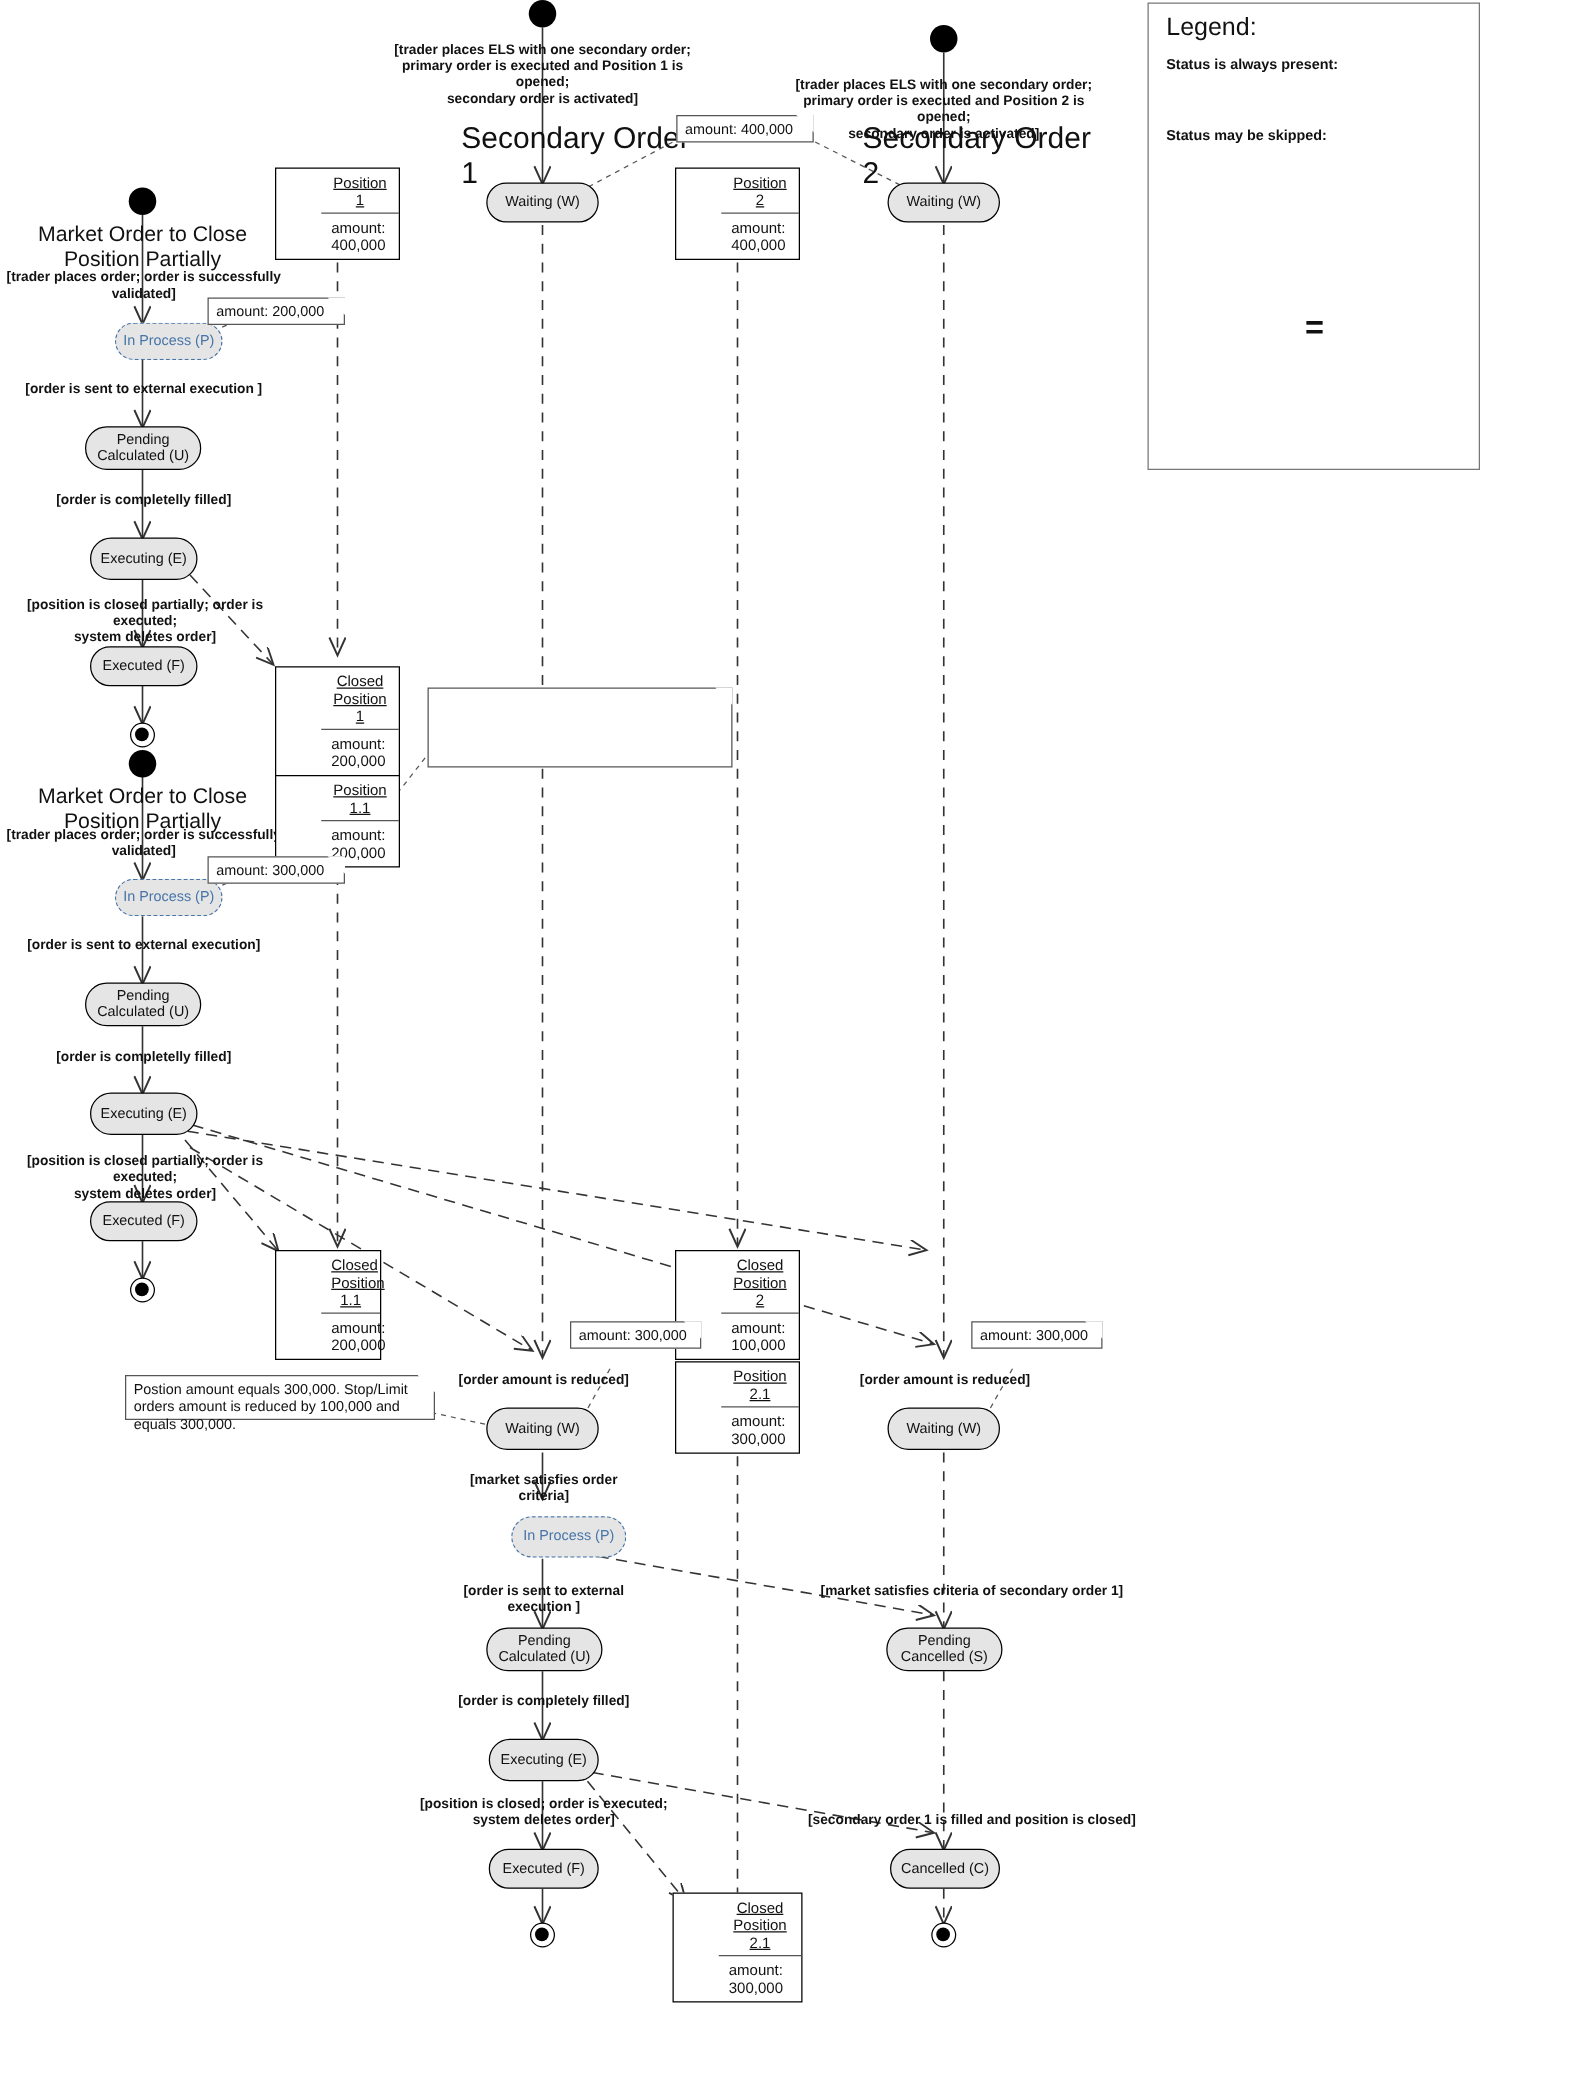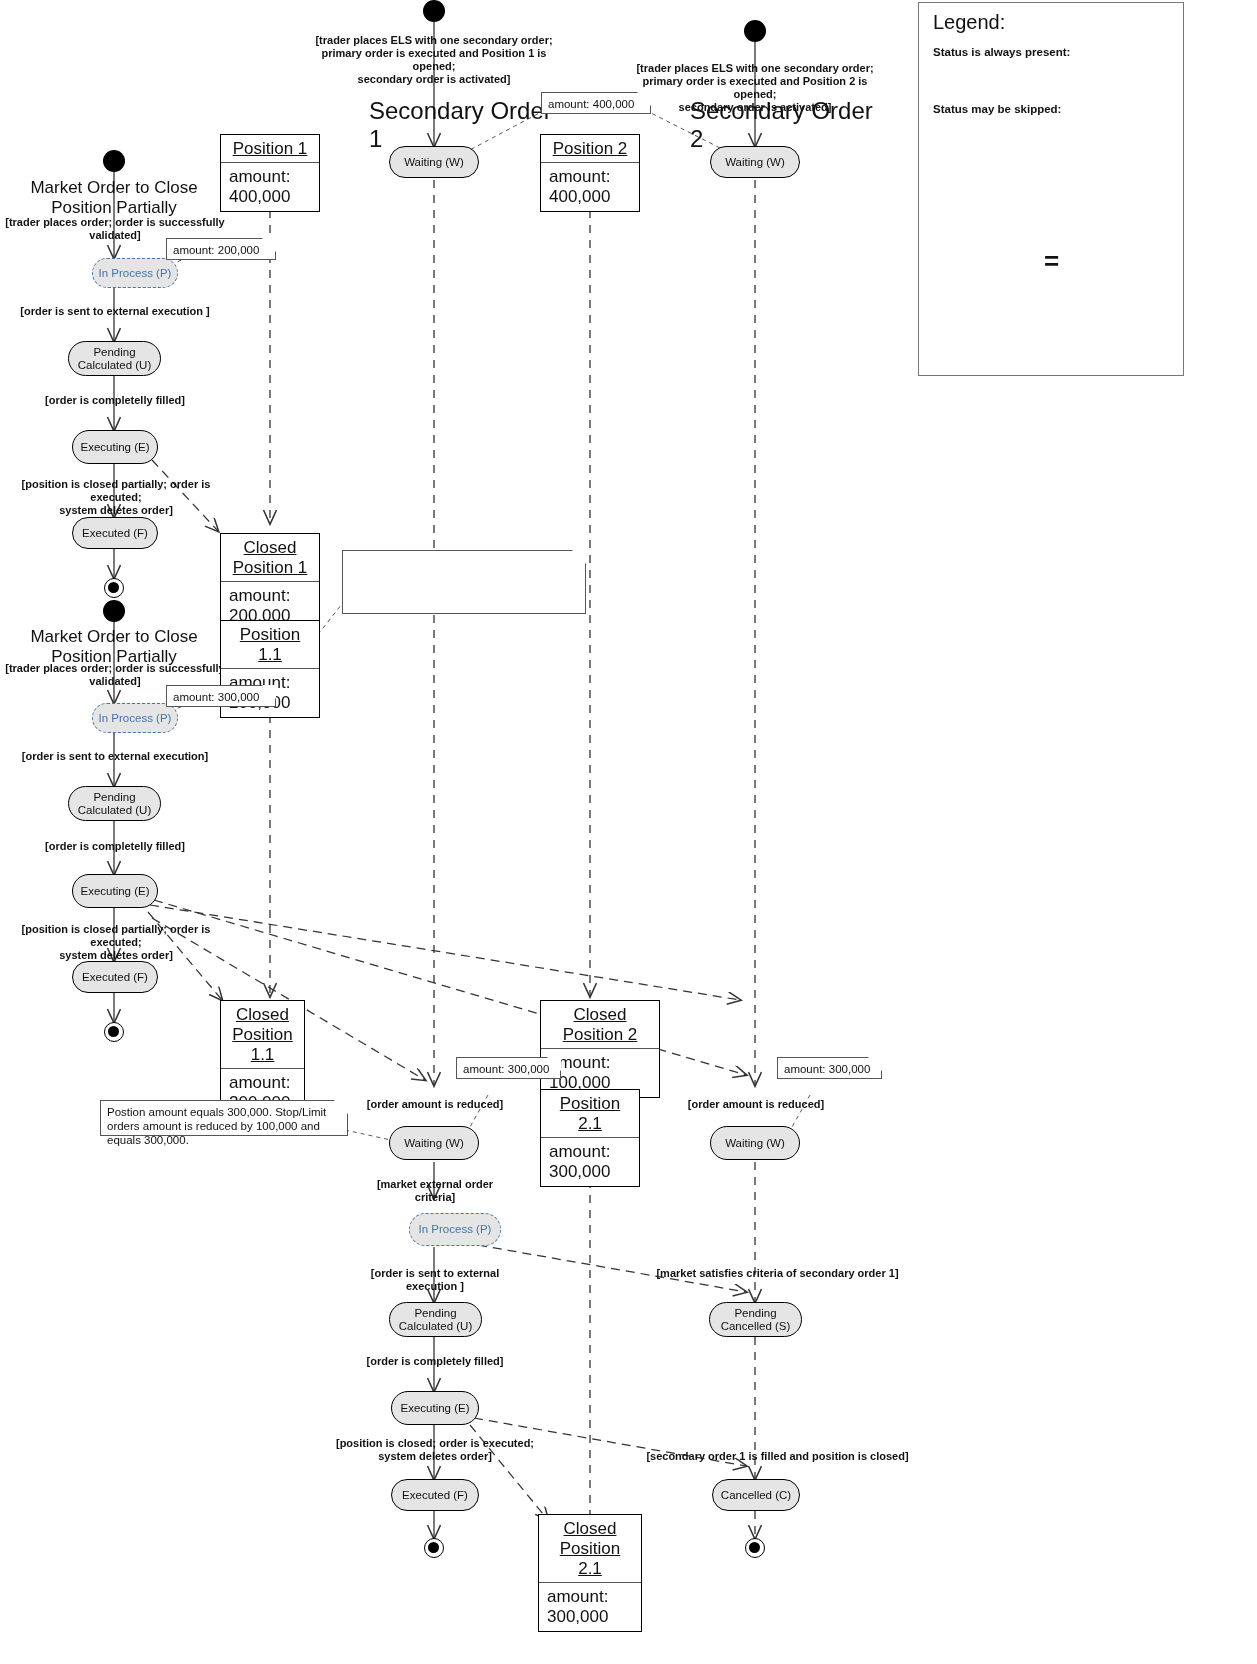--- a/index.html
+++ b/index.html
@@ -39,22 +39,23 @@
     border-radius:26px;
     margin-left:20px;
   }
   
   .objbox{
     position:absolute;
     box-sizing:border-box;
     border:1.2px solid #000;
     background:#fff;
     z-index:5;
-    font-size:17px;
-    color:#111;
+    font-size:12px;
+    color:#111;
+    padding-left:36px;
   }
   .objbox .ohead{
     padding:4px 8px 3px 8px;
     text-align:center;
     border-bottom:1.6px solid #555;
   }
   .objbox .ohead span{ text-decoration:underline; }
   .objbox .obody{
     padding:4px 8px 4px 8px;
     text-align:left;
@@ -284,21 +285,21 @@
   <div class="lbl c" style="left:309px;top:34px;width:250px;">[trader places ELS with one secondary order;
 primary order is executed and Position 1 is opened;
 secondary order is activated]</div>
   <div class="bigtitle" style="left:369px;top:97px;width:200px;">Secondary Order 1</div>
 
   <div class="state" style="left:389px;top:146px;width:90px;height:32px;">Waiting (W)</div>
 
   <div class="lbl c" style="left:364px;top:1098px;width:142px;">[order amount is reduced]</div>
   <div class="state" style="left:389px;top:1126px;width:90px;height:34px;">Waiting (W)</div>
 
-  <div class="lbl c" style="left:358px;top:1178px;width:154px;">[market external order criteria]</div>
+  <div class="lbl c" style="left:358px;top:1178px;width:154px;">[market satisfies order criteria]</div>
   <div class="state skip" style="left:389px;top:1213px;width:92px;height:33px;">In Process (P)</div>
 
   <div class="lbl c" style="left:345px;top:1267px;width:180px;">[order is sent to external execution ]</div>
   <div class="state" style="left:389px;top:1302px;width:93px;height:35px;">Pending
 Calculated (U)</div>
 
   <div class="lbl c" style="left:345px;top:1355px;width:180px;">[order is completely filled]</div>
   <div class="state" style="left:391px;top:1391px;width:88px;height:34px;">Executing (E)</div>
 
   <div class="lbl c" style="left:335px;top:1437px;width:200px;">[position is closed; order is executed;
@@ -343,21 +344,21 @@
   <div class="objbox" style="left:220px;top:620px;width:100px;">
     <div class="ohead"><span>Position 1.1</span></div>
     <div class="obody">amount: 200,000</div>
   </div>
 
   <div class="objbox" style="left:220px;top:1000px;width:85px;">
     <div class="ohead"><span>Closed Position 1.1</span></div>
     <div class="obody">amount: 200,000</div>
   </div>
 
-  <div class="objbox" style="left:540px;top:1000px;width:120px;">
+  <div class="objbox" style="left:540px;top:1000px;width:100px;">
     <div class="ohead"><span>Closed Position 2</span></div>
     <div class="obody">amount: 100,000</div>
   </div>
 
   <div class="objbox" style="left:540px;top:1089px;width:100px;">
     <div class="ohead"><span>Position 2.1</span></div>
     <div class="obody">amount: 300,000</div>
   </div>
 
   <div class="objbox" style="left:538px;top:1514px;width:104px;">

